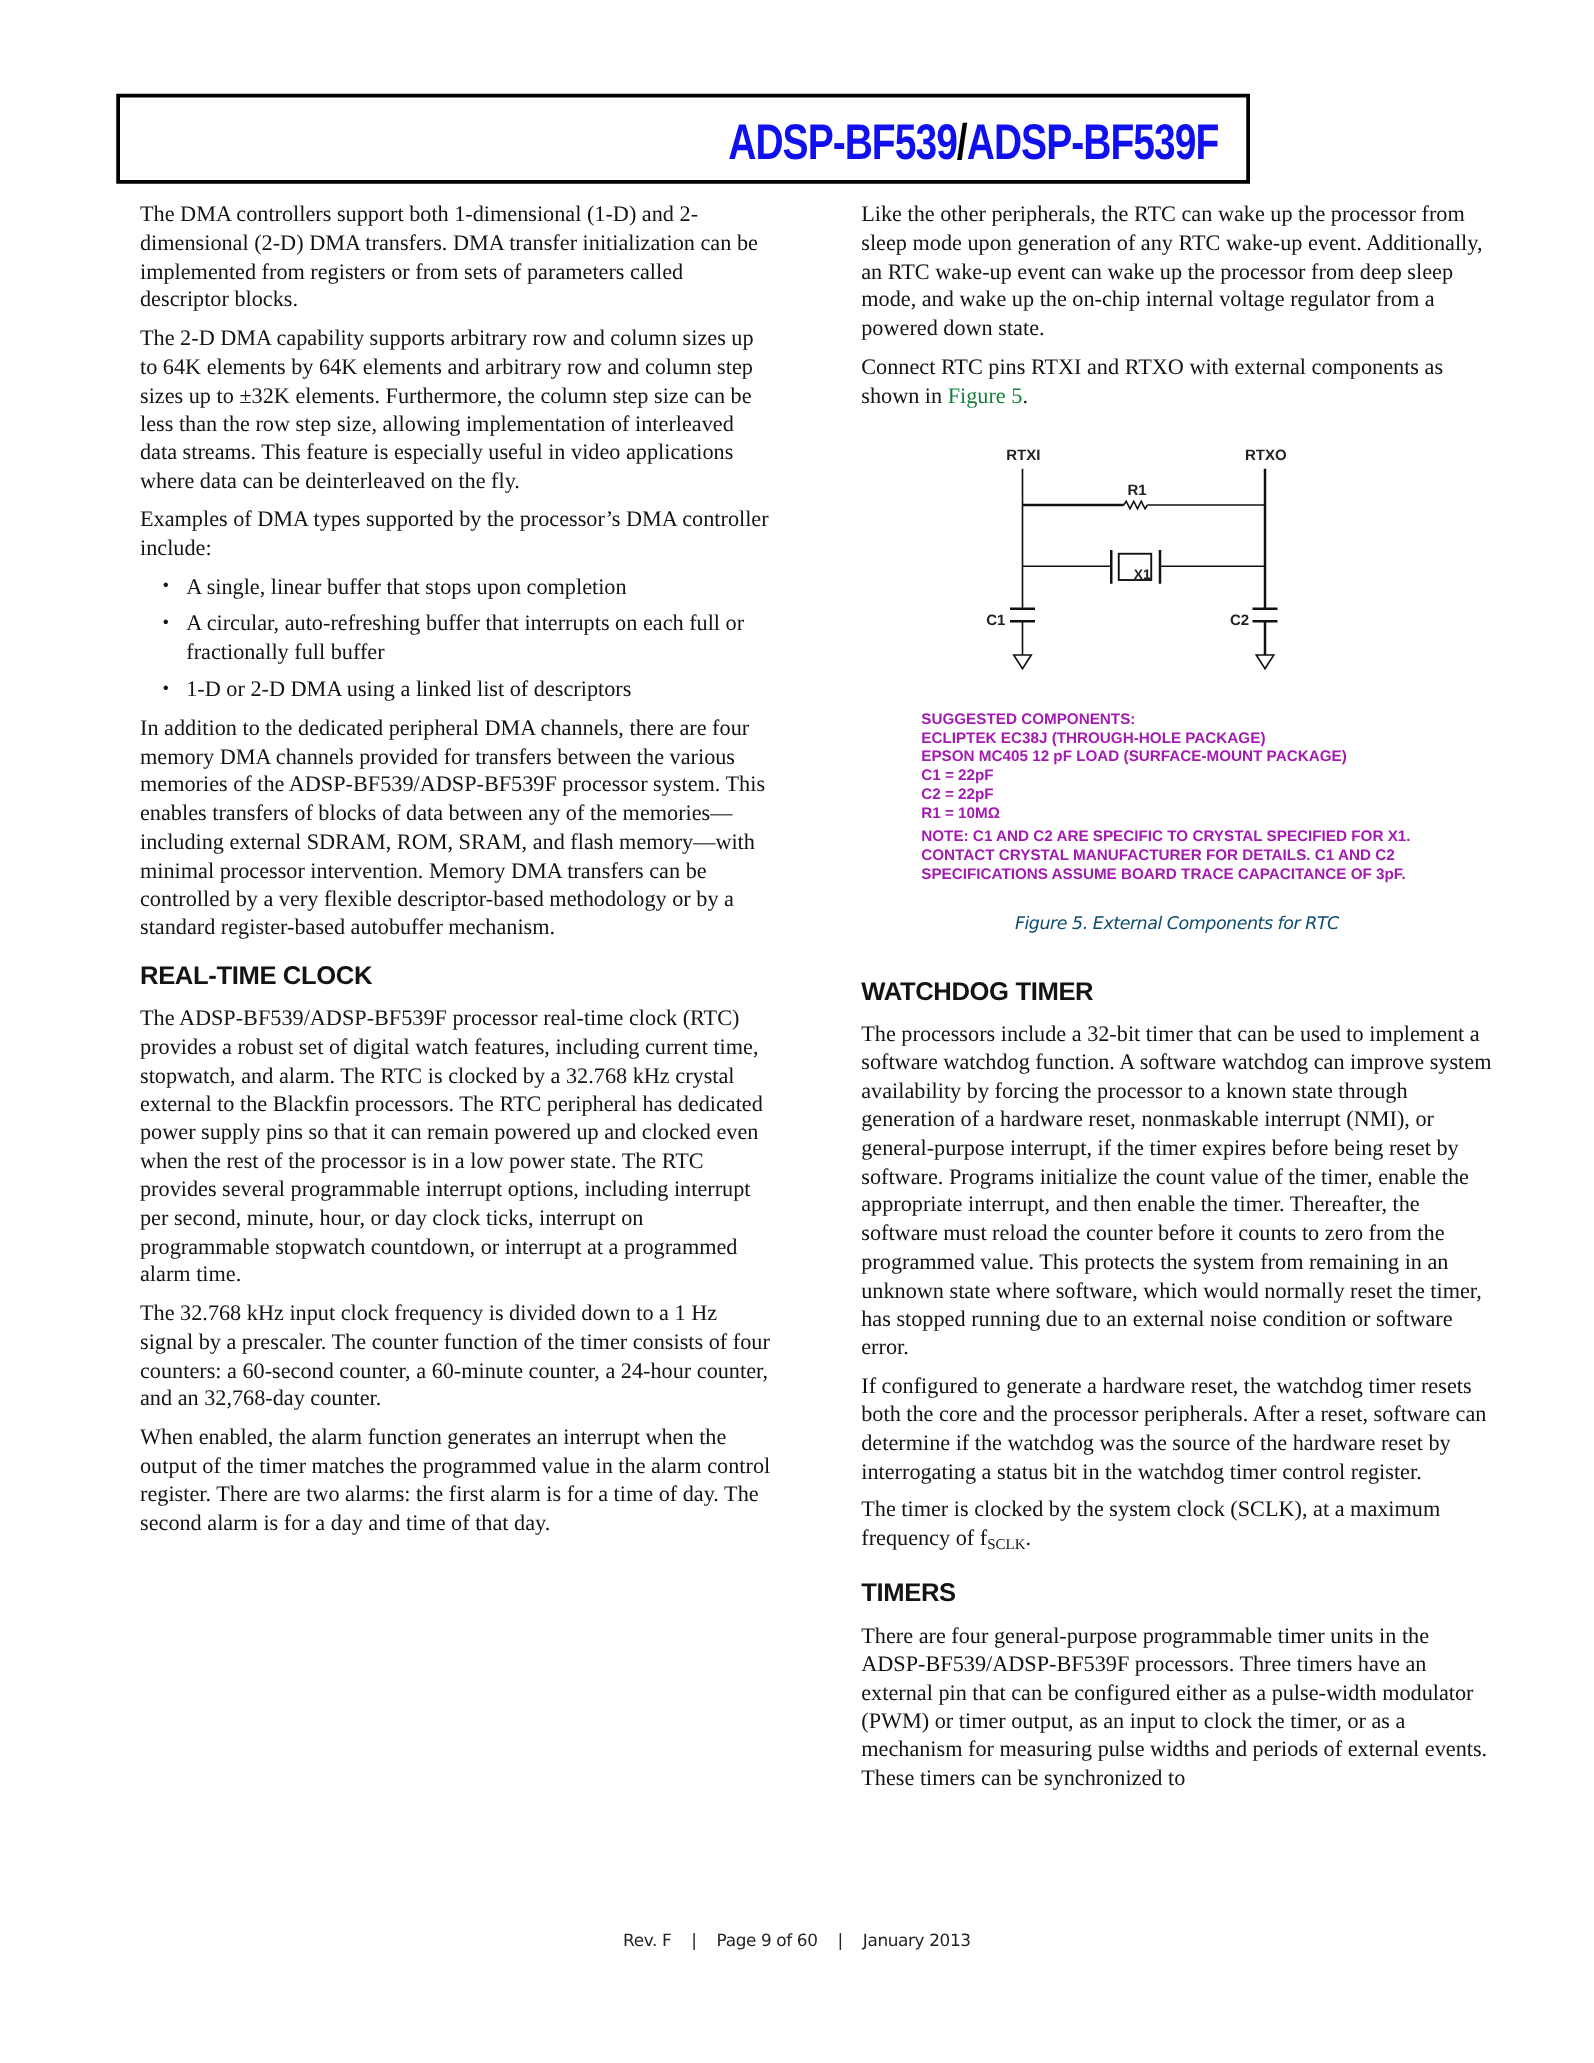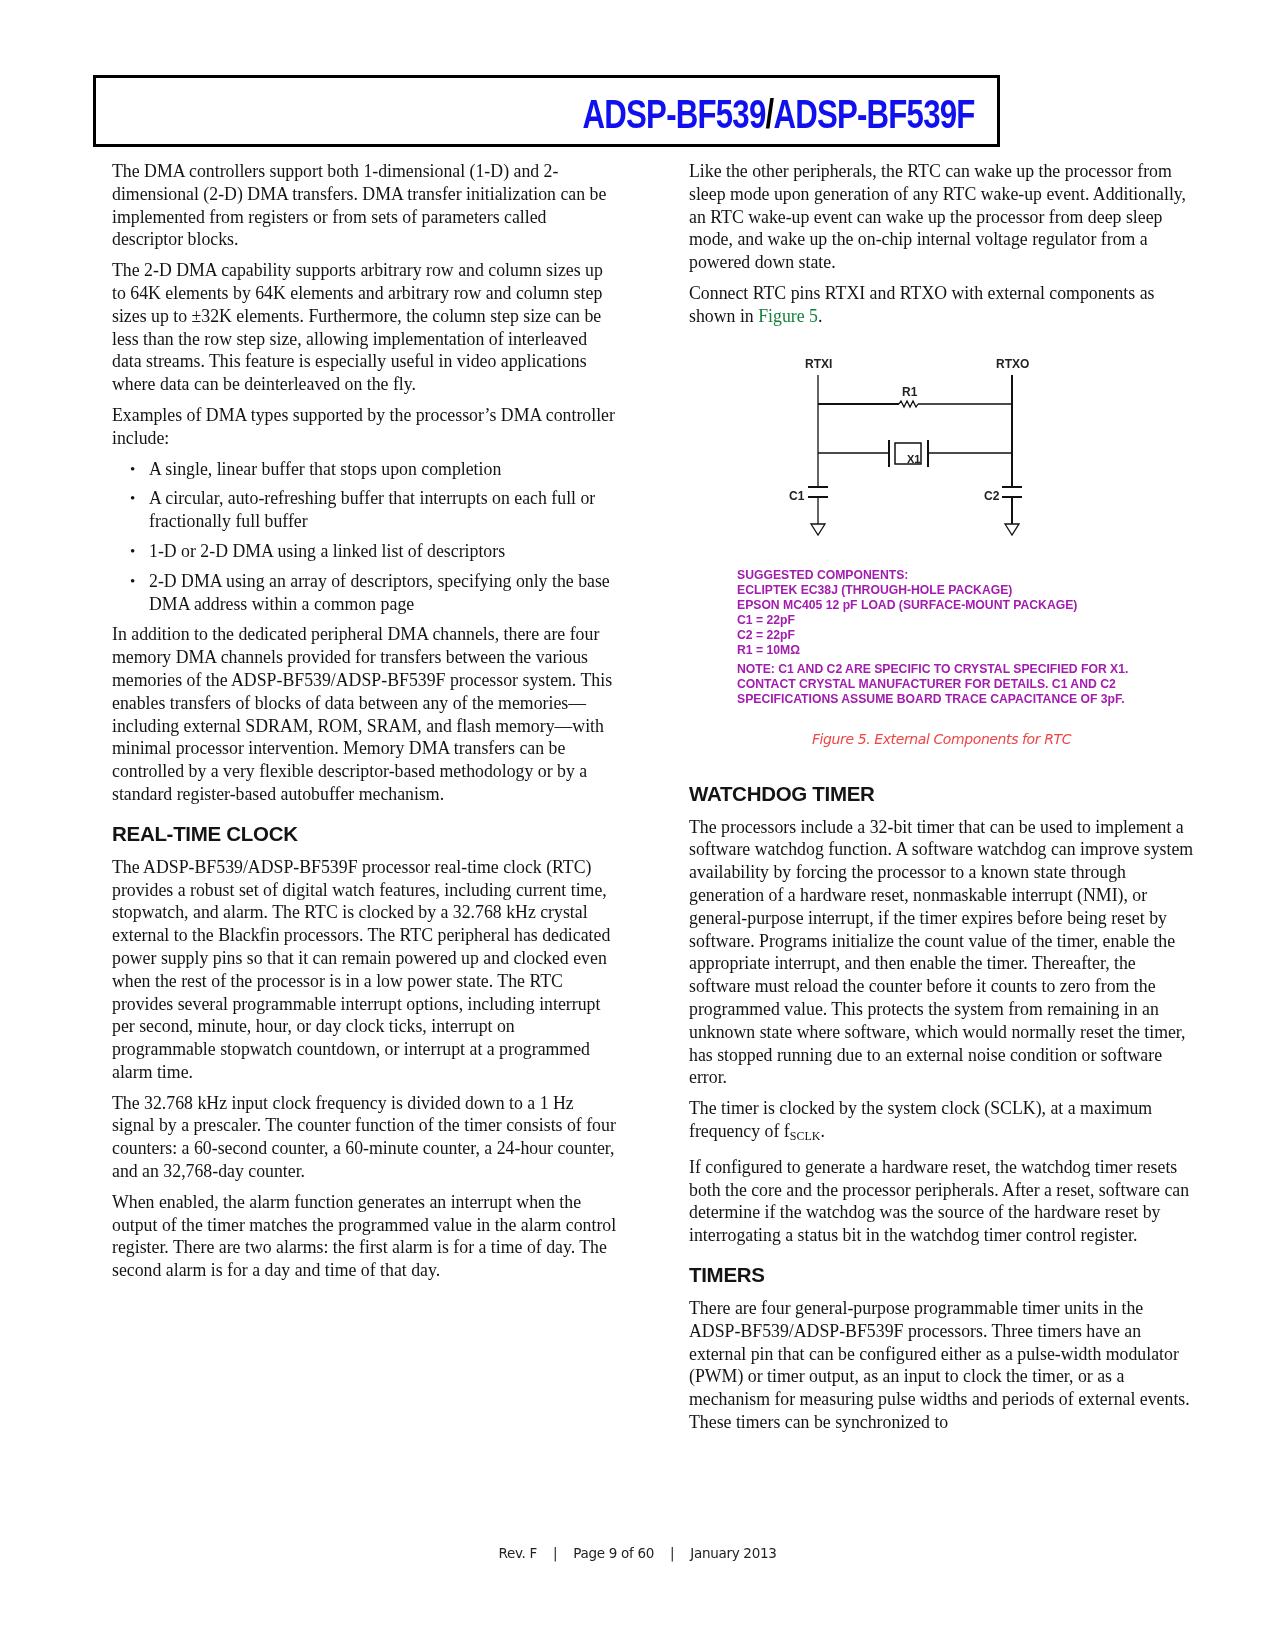--- a/index.html
+++ b/index.html
@@ -15,42 +15,41 @@
   ul { margin:0 0 8px 0; padding:0; list-style:none; }
   li { position:relative; padding-left:37px; margin-bottom:7px; }
   li::before { content:"•"; position:absolute; left:18px; top:0; font-size:15px; }
   h2 { font-family:"Liberation Sans", sans-serif; font-weight:bold; font-size:20.5px; margin:16px 0 10px 0; letter-spacing:-0.3px; line-height:24px; }
   .link { color:#15803d; }
   sub { font-size:12px; vertical-align:-3px; }
   .figure { position:relative; height:420px; margin-top:18px; }
   .figure svg { position:absolute; left:0; top:0; }
   .fig-notes { position:absolute; left:48px; top:222px; font-family:"Liberation Sans", sans-serif; font-weight:bold; font-size:12.2px; line-height:15px; color:#a21caf; }
   .fig-notes .gap { height:4px; }
-  .fig-caption { position:absolute; left:0; width:505px; top:382px; text-align:center; font-family:"DejaVu Sans", sans-serif; font-style:italic; font-size:14px; color:#ef4444; letter-spacing:-0.4px; }
+  .fig-caption { position:absolute; left:0; width:505px; top:382px; text-align:center; font-family:"DejaVu Sans", sans-serif; font-style:italic; font-size:14px; color:#0c4a6e; letter-spacing:-0.4px; }
   .footer { position:absolute; top:1545px; left:0; width:1275px; text-align:center; font-family:"DejaVu Sans", sans-serif; font-size:13.5px; color:#222; letter-spacing:-0.3px; }
   .footer .sep { margin:0 16px; }
 </style>
 </head>
 <body>
 
 <div class="header-box">
   <div class="doc-title">
     <span class="blue">ADSP-BF539</span><span class="slash">/</span><span class="blue">ADSP-BF539F</span>
   </div>
 </div>
 
 <div class="col col-left">
   <p>The DMA controllers support both 1-dimensional (1-D) and 2-dimensional (2-D) DMA transfers. DMA transfer initialization can be implemented from registers or from sets of parameters called descriptor blocks.</p>
   <p>The 2-D DMA capability supports arbitrary row and column sizes up to 64K elements by 64K elements and arbitrary row and column step sizes up to ±32K elements. Furthermore, the column step size can be less than the row step size, allowing implementation of interleaved data streams. This feature is especially useful in video applications where data can be deinterleaved on the fly.</p>
   <p>Examples of DMA types supported by the processor’s DMA controller include:</p>
   <ul>
     <li>A single, linear buffer that stops upon completion</li>
     <li>A circular, auto-refreshing buffer that interrupts on each full or fractionally full buffer</li>
     <li>1-D or 2-D DMA using a linked list of descriptors</li>
-    <li>2-D DMA using an array of descriptors, specifying only the base DMA address within a common page</li>
   </ul>
   <p>In addition to the dedicated peripheral DMA channels, there are four memory DMA channels provided for transfers between the various memories of the ADSP-BF539/ADSP-BF539F processor system. This enables transfers of blocks of data between any of the memories—including external SDRAM, ROM, SRAM, and flash memory—with minimal processor intervention. Memory DMA transfers can be controlled by a very flexible descriptor-based methodology or by a standard register-based autobuffer mechanism.</p>
   <h2>REAL-TIME CLOCK</h2>
   <p>The ADSP-BF539/ADSP-BF539F processor real-time clock (RTC) provides a robust set of digital watch features, including current time, stopwatch, and alarm. The RTC is clocked by a 32.768 kHz crystal external to the Blackfin processors. The RTC peripheral has dedicated power supply pins so that it can remain powered up and clocked even when the rest of the processor is in a low power state. The RTC provides several programmable interrupt options, including interrupt per second, minute, hour, or day clock ticks, interrupt on programmable stopwatch countdown, or interrupt at a programmed alarm time.</p>
   <p>The 32.768 kHz input clock frequency is divided down to a 1 Hz signal by a prescaler. The counter function of the timer consists of four counters: a 60-second counter, a 60-minute counter, a 24-hour counter, and an 32,768-day counter.</p>
   <p>When enabled, the alarm function generates an interrupt when the output of the timer matches the programmed value in the alarm control register. There are two alarms: the first alarm is for a time of day. The second alarm is for a day and time of that day.</p>
 </div>
 
 <div class="col col-right">
   <p>Like the other peripherals, the RTC can wake up the processor from sleep mode upon generation of any RTC wake-up event. Additionally, an RTC wake-up event can wake up the processor from deep sleep mode, and wake up the on-chip internal voltage regulator from a powered down state.</p>
@@ -104,21 +103,21 @@
       <div class="gap"></div>
       <div>NOTE: C1 AND C2 ARE SPECIFIC TO CRYSTAL SPECIFIED FOR X1.</div>
       <div>CONTACT CRYSTAL MANUFACTURER FOR DETAILS. C1 AND C2</div>
       <div>SPECIFICATIONS ASSUME BOARD TRACE CAPACITANCE OF 3pF.</div>
     </div>
     <div class="fig-caption">Figure 5.  External Components for RTC</div>
   </div>
 
   <h2>WATCHDOG TIMER</h2>
   <p>The processors include a 32-bit timer that can be used to implement a software watchdog function. A software watchdog can improve system availability by forcing the processor to a known state through generation of a hardware reset, nonmaskable interrupt (NMI), or general-purpose interrupt, if the timer expires before being reset by software. Programs initialize the count value of the timer, enable the appropriate interrupt, and then enable the timer. Thereafter, the software must reload the counter before it counts to zero from the programmed value. This protects the system from remaining in an unknown state where software, which would normally reset the timer, has stopped running due to an external noise condition or software error.</p>
+  <p>If configured to generate a hardware reset, the watchdog timer resets both the core and the processor peripherals. After a reset, software can determine if the watchdog was the source of the hardware reset by interrogating a status bit in the watchdog timer control register.</p>
   <p><span>The timer is clocked by the system clock (SCLK), at a maximum frequency of f</span><sub>SCLK</sub><span>.</span></p>
-  <p>If configured to generate a hardware reset, the watchdog timer resets both the core and the processor peripherals. After a reset, software can determine if the watchdog was the source of the hardware reset by interrogating a status bit in the watchdog timer control register.</p>
   <h2>TIMERS</h2>
   <p>There are four general-purpose programmable timer units in the ADSP-BF539/ADSP-BF539F processors. Three timers have an external pin that can be configured either as a pulse-width modulator (PWM) or timer output, as an input to clock the timer, or as a mechanism for measuring pulse widths and periods of external events. These timers can be synchronized to</p>
 </div>
 
 <div class="footer">
   <span>Rev. F</span><span class="sep">|</span><span>Page 9 of 60</span><span class="sep">|</span><span>January 2013</span>
 </div>
 
 </body></html>

